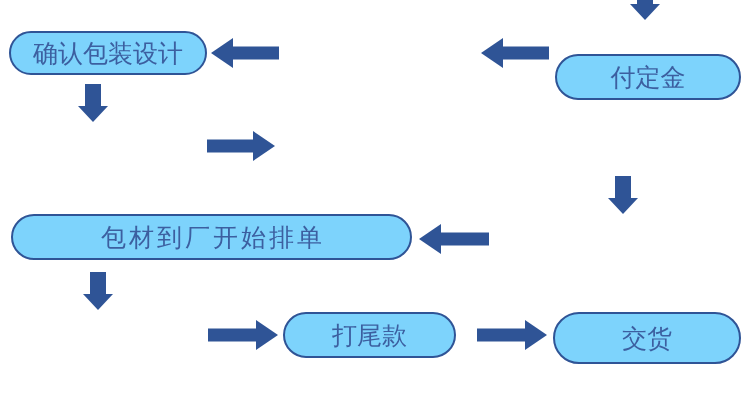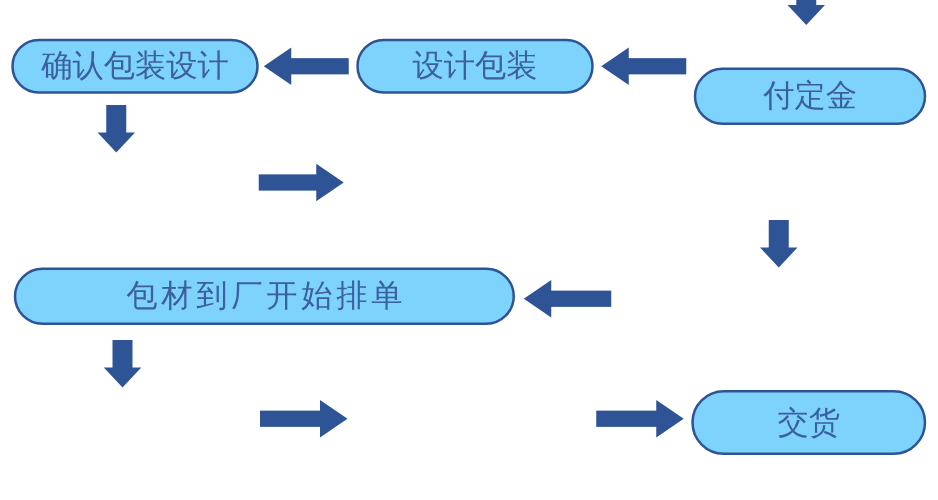--- a/index.html
+++ b/index.html
@@ -111,23 +111,20 @@
 
   <div class="node" style="left:555px; top:31px; width:186px; height:46px;margin-top:23px;">
     <span>付定金</span>
   </div>
 
   <div class="arrow left" style="left:481px; top:38px; width:68px; height:30px;">
     <div class="shaft" style="width:48px;"></div>
     <div class="head"></div>
   </div>
 
-  <div class="node" style="left:285px; top:31px; width:190px; height:44px;">
-    <span>设计包装</span>
-  </div>
 
   <div class="arrow left" style="left:211px; top:38px; width:68px; height:30px;">
     <div class="shaft" style="width:48px;"></div>
     <div class="head"></div>
   </div>
 
   <div class="node" style="left:9px; top:31px; width:198px; height:44px;">
     <span>确认包装设计</span>
   </div>
 
@@ -162,20 +159,23 @@
     <div class="shaft" style="height:23px;"></div>
     <div class="head"></div>
   </div>
 
 
   <div class="arrow right" style="left:208px; top:320px; width:70px; height:30px;">
     <div class="shaft" style="width:50px;"></div>
     <div class="head"></div>
   </div>
 
+  <div class="node" style="left:283px; top:312px; width:173px; height:46px;">
+    <span>打尾款</span>
+  </div>
 
   <div class="arrow right" style="left:477px; top:320px; width:70px; height:30px;">
     <div class="shaft" style="width:50px;"></div>
     <div class="head"></div>
   </div>
 
   <div class="node" style="left:553px; top:312px; width:188px; height:52px;">
     <span>交货</span>
   </div>
 

